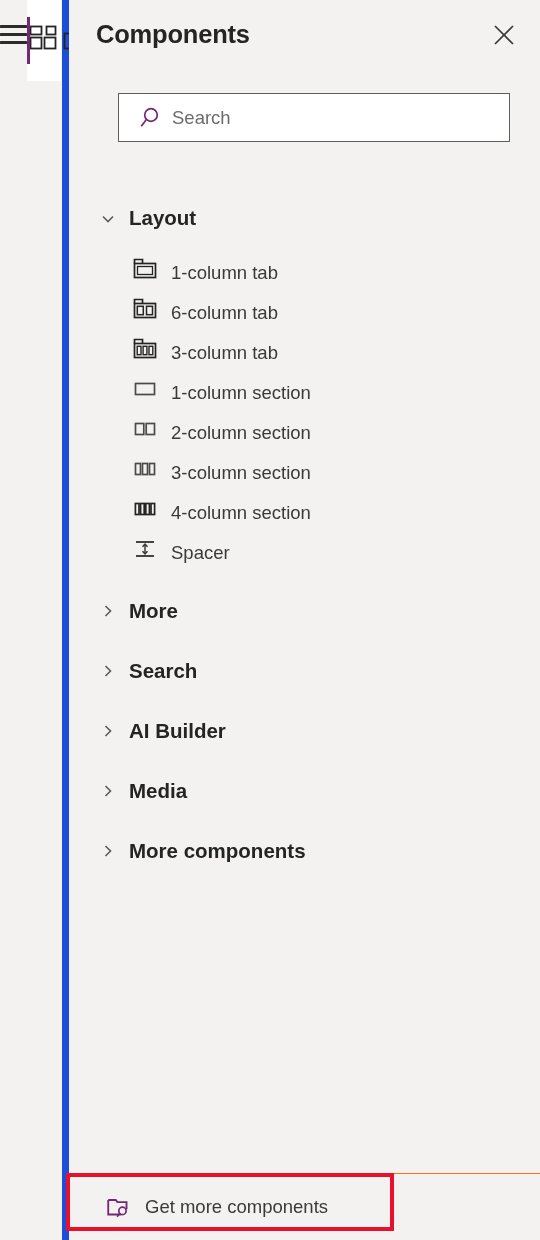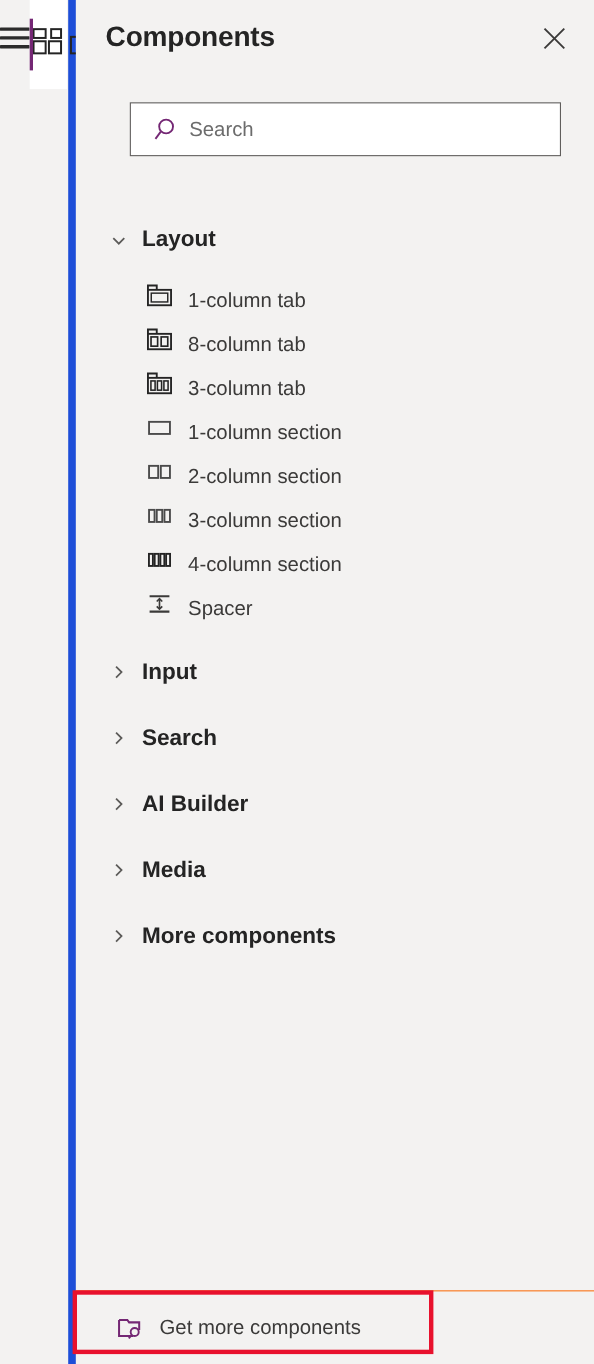--- a/index.html
+++ b/index.html
@@ -295,21 +295,21 @@
 
           <div class="comp-row">
             <span class="comp-icon">
               <svg width="26" height="24" viewBox="0 0 26 24">
                 <path d="M2.5,6.5 L2.5,2.5 L10.5,2.5 L10.5,6.5" fill="none" stroke="#242424" stroke-width="1.7"></path>
                 <rect x="2.5" y="6.5" width="21" height="14" fill="none" stroke="#242424" stroke-width="1.7"></rect>
                 <rect x="5.3" y="9.3" width="6" height="8.4" fill="none" stroke="#242424" stroke-width="1.5"></rect>
                 <rect x="14.5" y="9.3" width="6" height="8.4" fill="none" stroke="#242424" stroke-width="1.5"></rect>
               </svg>
             </span>
-            <span class="comp-label">8-column tab</span>
+            <span class="comp-label">6-column tab</span>
           </div>
 
           <div class="comp-row">
             <span class="comp-icon">
               <svg width="26" height="24" viewBox="0 0 26 24">
                 <path d="M2.5,6.5 L2.5,2.5 L10.5,2.5 L10.5,6.5" fill="none" stroke="#242424" stroke-width="1.7"></path>
                 <rect x="2.5" y="6.5" width="21" height="14" fill="none" stroke="#242424" stroke-width="1.7"></rect>
                 <rect x="5.2" y="9.3" width="3.8" height="8.4" fill="none" stroke="#242424" stroke-width="1.4"></rect>
                 <rect x="11.1" y="9.3" width="3.8" height="8.4" fill="none" stroke="#242424" stroke-width="1.4"></rect>
                 <rect x="17" y="9.3" width="3.8" height="8.4" fill="none" stroke="#242424" stroke-width="1.4"></rect>
@@ -376,21 +376,21 @@
       </div>
 
       <div class="group-spacer"></div>
 
       <div class="group-header" style="height:60px;">
         <span class="chev">
           <svg width="20" height="20" viewBox="0 0 20 20">
             <polyline points="7.5,5 12.5,10 7.5,15" fill="none" stroke="#5d5c5a" stroke-width="1.6"></polyline>
           </svg>
         </span>
-        <span class="group-label">Input</span>
+        <span class="group-label">More</span>
       </div>
 
       <div class="group-header" style="height:60px;">
         <span class="chev">
           <svg width="20" height="20" viewBox="0 0 20 20">
             <polyline points="7.5,5 12.5,10 7.5,15" fill="none" stroke="#5d5c5a" stroke-width="1.6"></polyline>
           </svg>
         </span>
         <span class="group-label">Search</span>
       </div>

